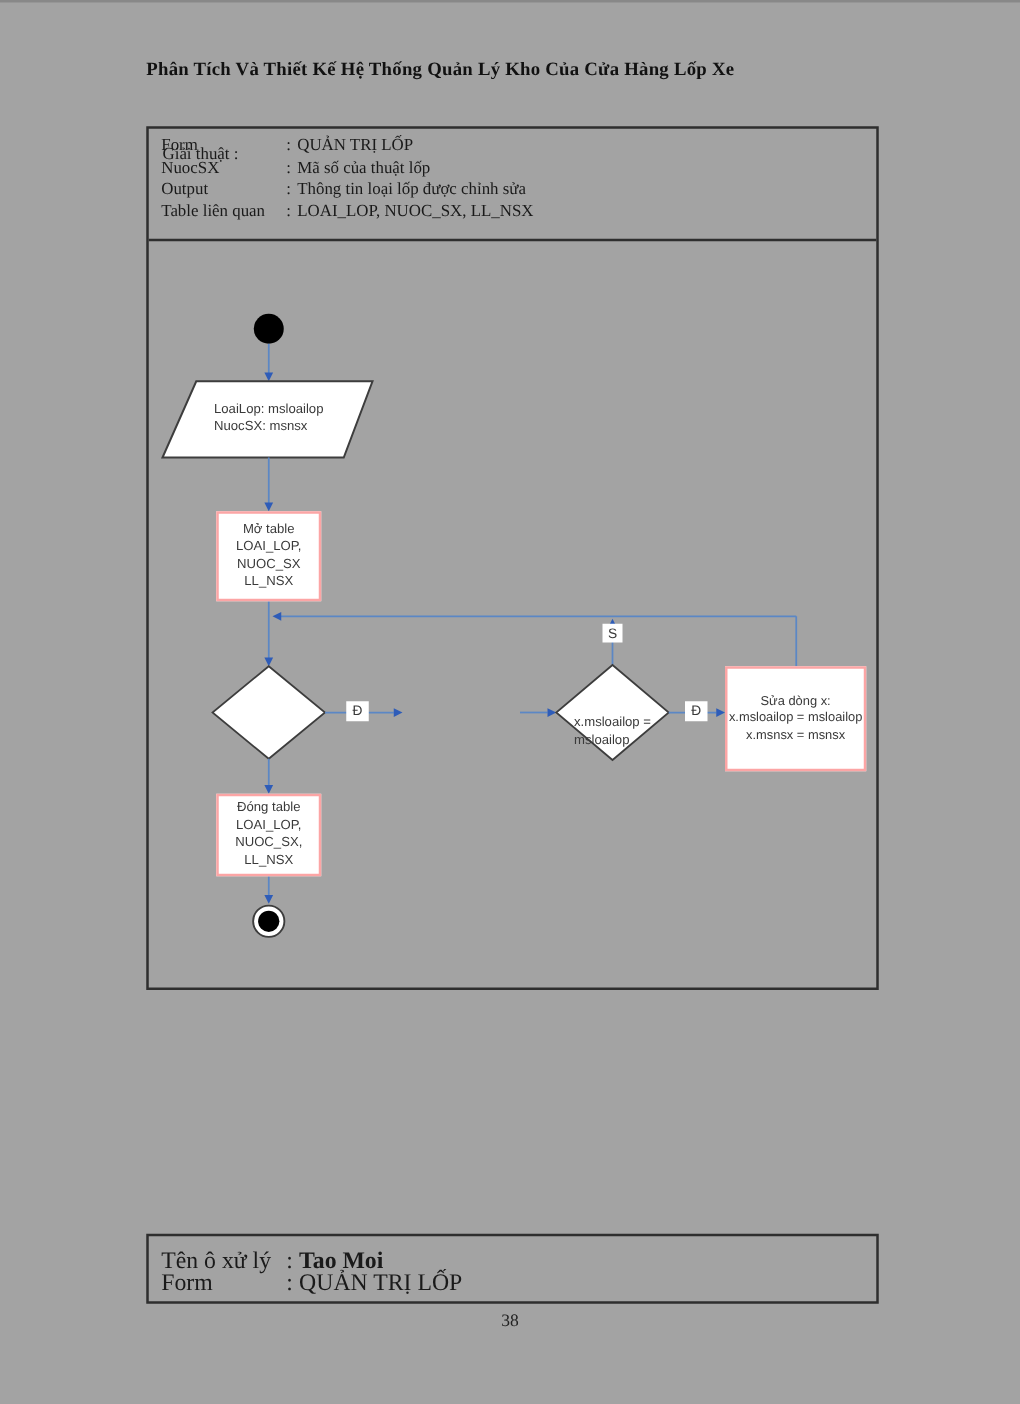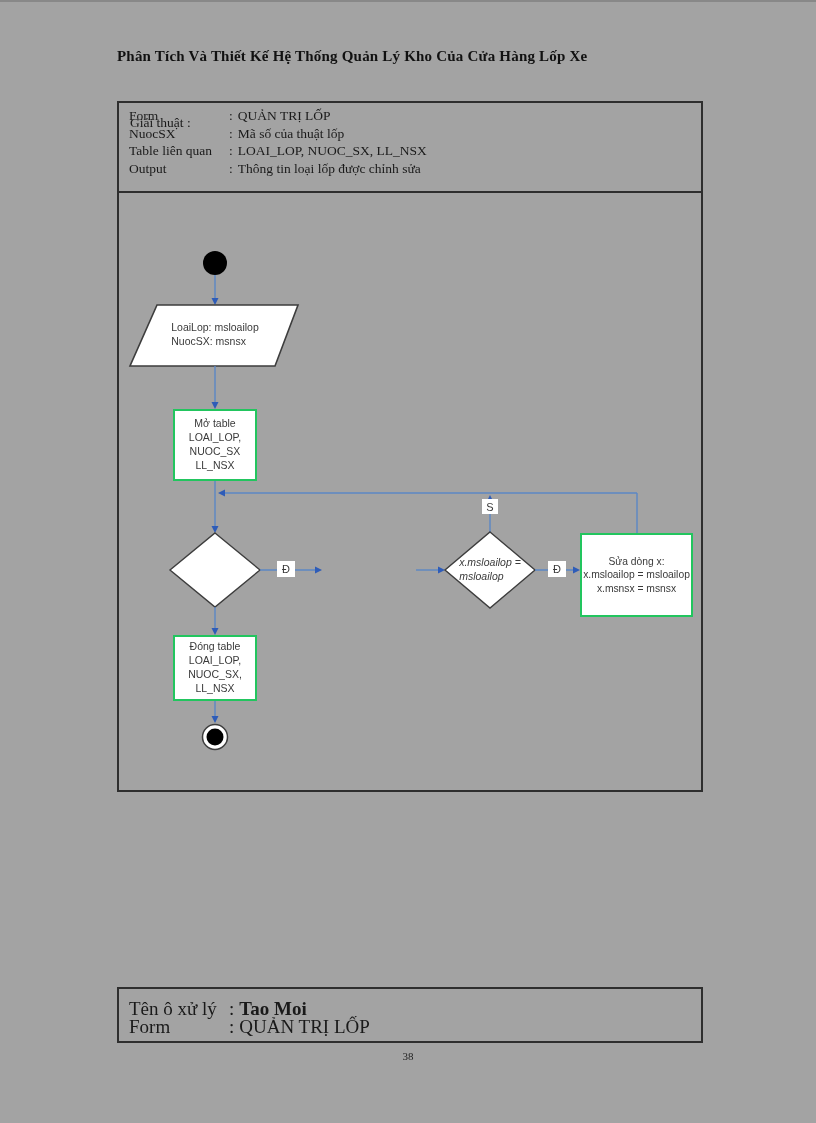--- a/index.html
+++ b/index.html
@@ -62,21 +62,21 @@
     position: absolute;
     z-index: 3;
     display: flex; align-items: center; justify-content: center;
     text-align: center;
     font-family: "Liberation Sans", sans-serif;
     font-size: 10.5px;
     line-height: 1.32;
     color: #3a3a3a;
     white-space: pre-line;
     background: #fff;
-    border: 2px solid #22c55e;
+    border: 2px solid #fca5a5;
   }
   .edge-label {
     position: absolute;
     z-index: 4;
     display: flex; align-items: center; justify-content: center;
     font-family: "Liberation Sans", sans-serif;
     font-size: 11px;
     color: #3a3a3a;
     background: #fff;
     padding: 0 2px;
@@ -89,45 +89,45 @@
     font-size: 19px;
   }
   .footer-row { line-height: 17.5px; white-space: nowrap; }
   .footer-row .lbl { display: inline-block; width: 100px; }
   .footer-row .sep { display: inline-block; margin-right: 5px; }
   .footer-row .bold { font-weight: bold; }
   .page-number {
     position: absolute;
     left: 0; top: 1048px; width: 816px;
     text-align: center;
-    font-size: 11px;
+    font-size: 14px;
     color: #222;
   }
 </style>
 </head>
 <body>
 
 <div class="page">
 
   <div class="header-title">Phân Tích Và Thiết Kế Hệ Thống Quản Lý Kho Của Cửa Hàng Lốp Xe</div>
 
   <div class="main-box">
 
     <div class="spec-section">
       <div class="spec-row">
         <span class="lbl">Form</span><span class="sep">:</span><span class="val">QUẢN TRỊ LỐP</span>
       </div>
       <div class="spec-row">
         <span class="lbl">NuocSX</span><span class="sep">:</span><span class="val">Mã số của thuật lốp</span>
       </div>
       <div class="spec-row">
+        <span class="lbl">Output</span><span class="sep">:</span><span class="val">Thông tin loại lốp được chỉnh sửa</span>
+      </div>
+      <div class="spec-row">
         <span class="lbl">Table liên quan</span><span class="sep">:</span><span class="val">LOAI_LOP, NUOC_SX, LL_NSX</span>
-      </div>
-      <div class="spec-row">
-        <span class="lbl">Output</span><span class="sep">:</span><span class="val">Thông tin loại lốp được chỉnh sửa</span>
       </div>
     </div>
 
     <div class="giai-thuat">Giải thuật :</div>
   </div>
 
   <svg class="flow-svg" viewBox="0 0 816 1123" xmlns="http://www.w3.org/2000/svg">
 
     <circle cx="215" cy="261" r="12" fill="#000000"></circle>
 
@@ -177,21 +177,21 @@
 
   <div class="flow-box" style="left:173px; top:407px; width:84px; height:72px;">Mở table
 LOAI_LOP,
 NUOC_SX
 LL_NSX</div>
 
 
   <div class="edge-label" style="left:277px; top:559px; width:18px; height:16px;">Đ</div>
 
 
-  <div class="flow-label" style="left:447px; top:540px; width:86px; height:56px;font-style:italic;">x.msloailop =
+  <div class="flow-label" style="left:447px; top:556px; width:86px; height:56px;">x.msloailop =
 msloailop</div>
 
   <div class="edge-label" style="left:482px; top:497px; width:16px; height:15px;">S</div>
 
   <div class="edge-label" style="left:548px; top:559px; width:18px; height:16px;">Đ</div>
 
   <div class="flow-box" style="left:580px; top:531px; width:113px; height:84px; font-size:10.3px;">Sửa dòng x:
 x.msloailop = msloailop
 x.msnsx = msnsx</div>
 

